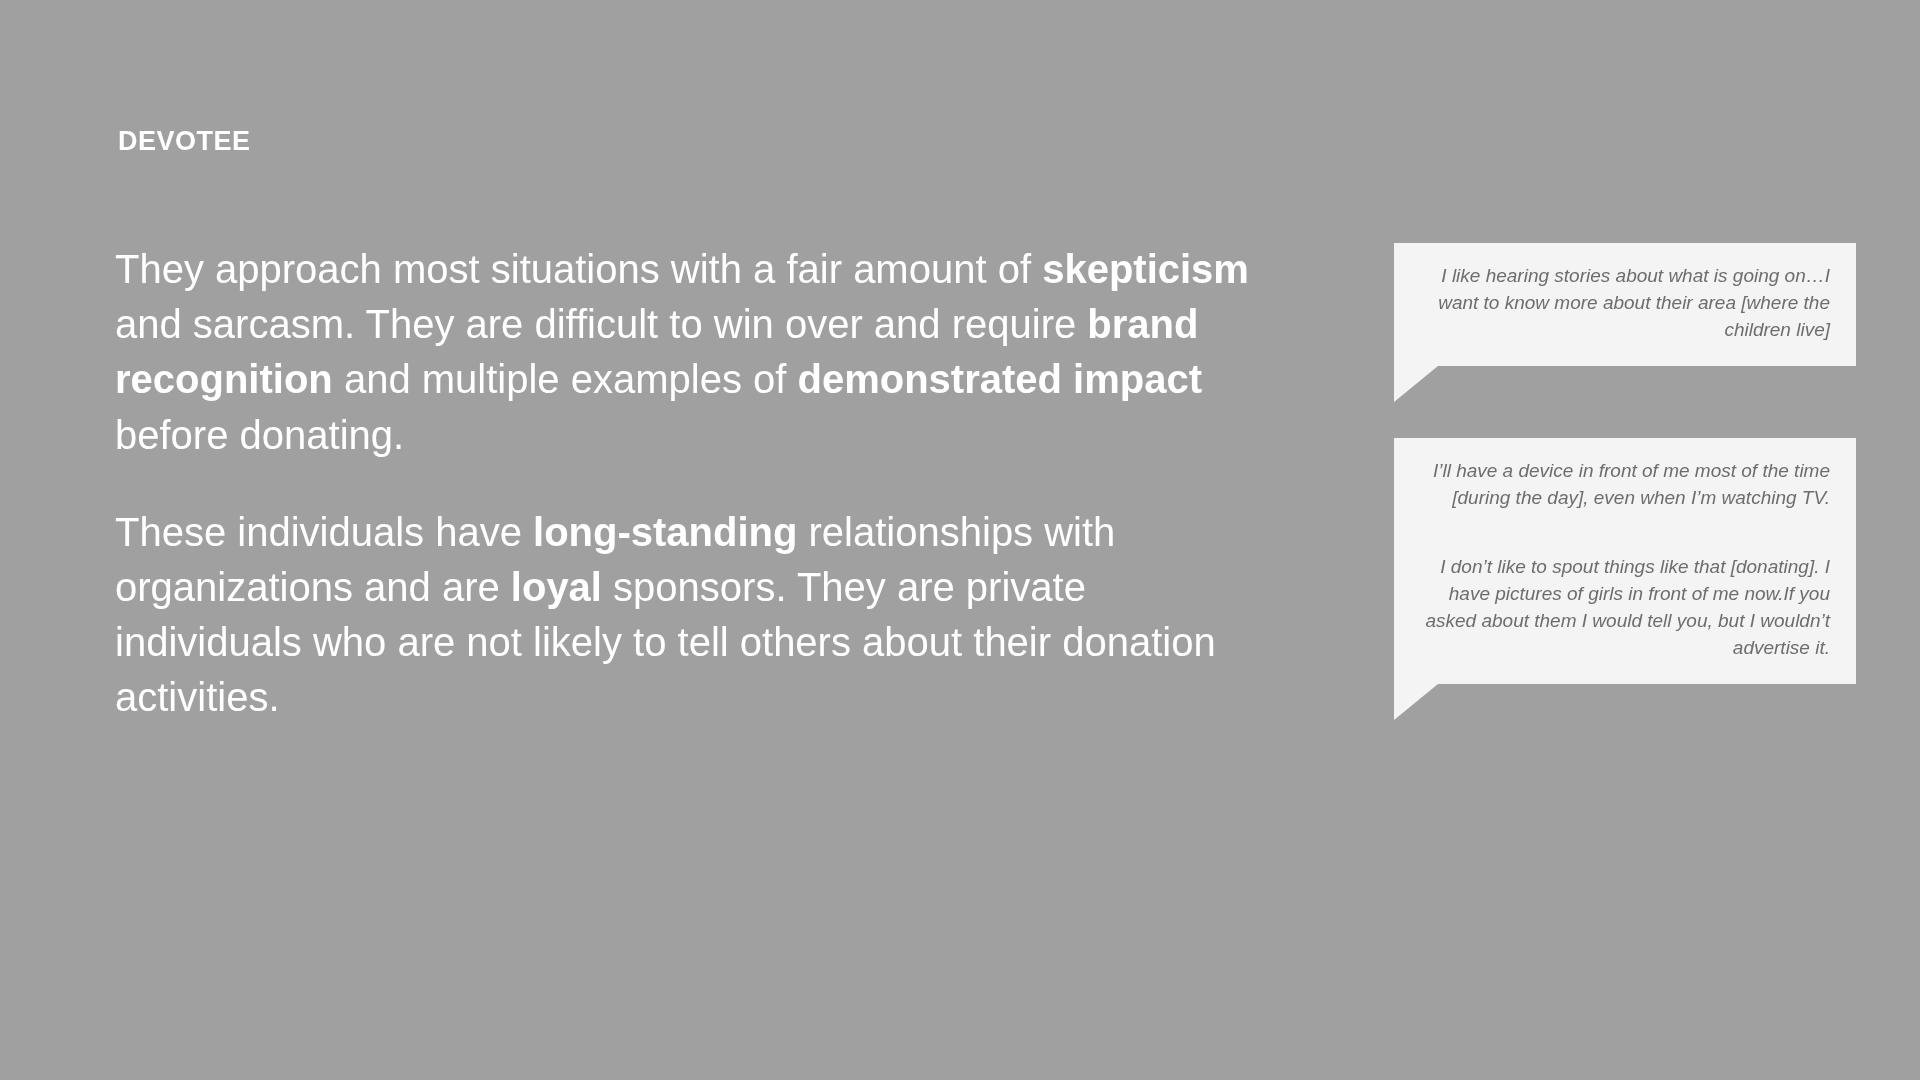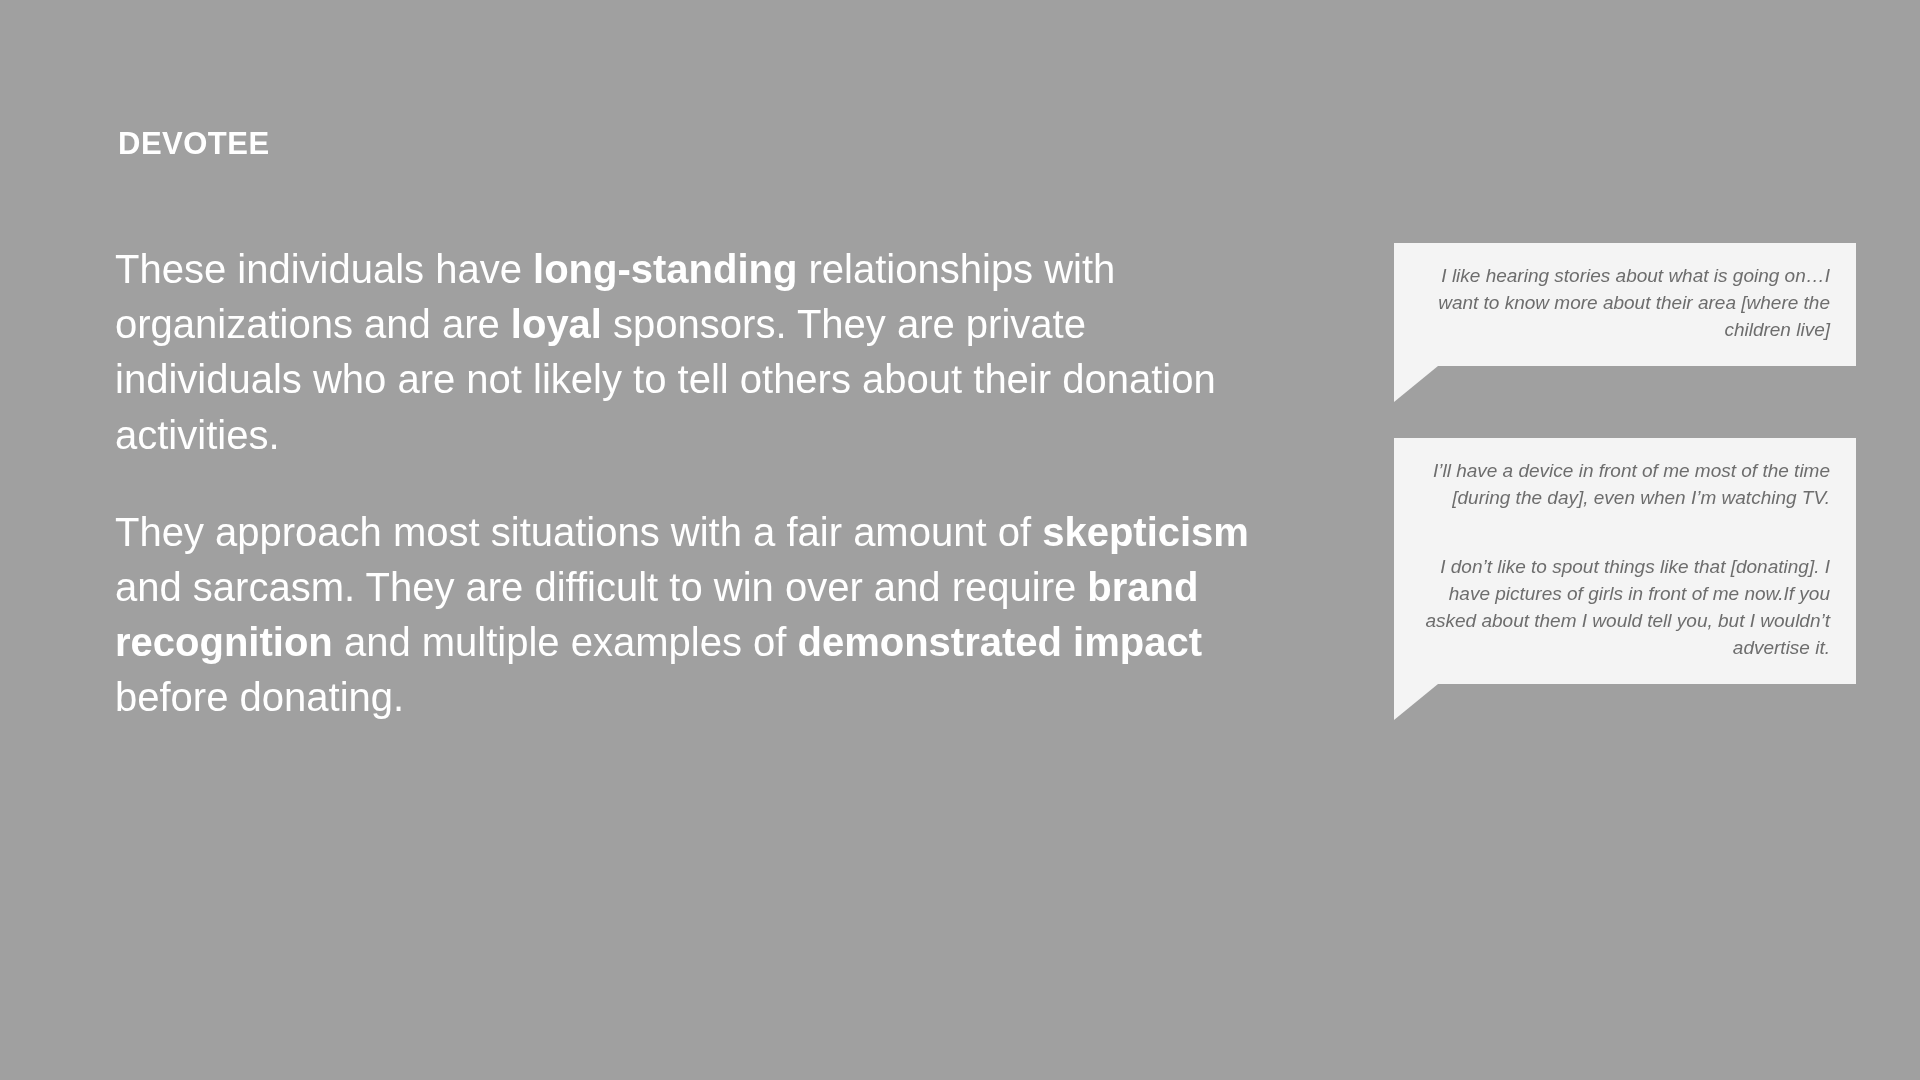--- a/index.html
+++ b/index.html
@@ -15,21 +15,21 @@
     position: relative;
   }
   .slide {
     position: absolute;
     inset: 0;
   }
   .title {
     position: absolute;
     left: 118px;
     top: 126px;
-    font-size: 31px;
+    font-size: 27px;
     font-weight: bold;
     letter-spacing: 0.5px;
     color: #ffffff;
   }
   .body-col {
     position: absolute;
     left: 115px;
     top: 242px;
     width: 1150px;
     color: #ffffff;
@@ -78,22 +78,22 @@
   .q3 { margin-bottom: 4px; }
 </style>
 </head>
 <body>
 
 <div class="slide">
 
   <div class="title">DEVOTEE</div>
 
   <div class="body-col">
+    <p class="para"><span>They approach most situations with a fair amount of </span><b>skepticism</b><span> and sarcasm. They are difficult to win over and require </span><b>brand recognition</b><span> and multiple examples of </span><b>demonstrated impact</b><span> before donating.</span></p>
     <p class="para"><span>These individuals have </span><b>long-standing</b><span> relationships with organizations and are </span><b>loyal</b><span> sponsors. They are private individuals who are not likely to tell others about their donation activities.</span></p>
-    <p class="para"><span>They approach most situations with a fair amount of </span><b>skepticism</b><span> and sarcasm. They are difficult to win over and require </span><b>brand recognition</b><span> and multiple examples of </span><b>demonstrated impact</b><span> before donating.</span></p>
   </div>
 
   <div class="quotes">
     <div class="quote q1">
       <span>I like hearing stories about what is going on…I want to know more about their area [where the children live]</span>
       <span class="tail"></span>
     </div>
     <div class="quote q2">
       <span>I’ll have a device in front of me most of the time [during the day], even when I’m watching TV.</span>
       <span class="tail"></span>

